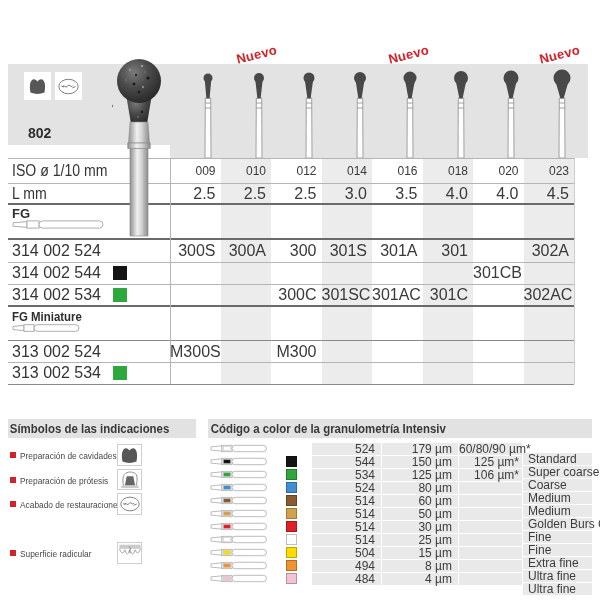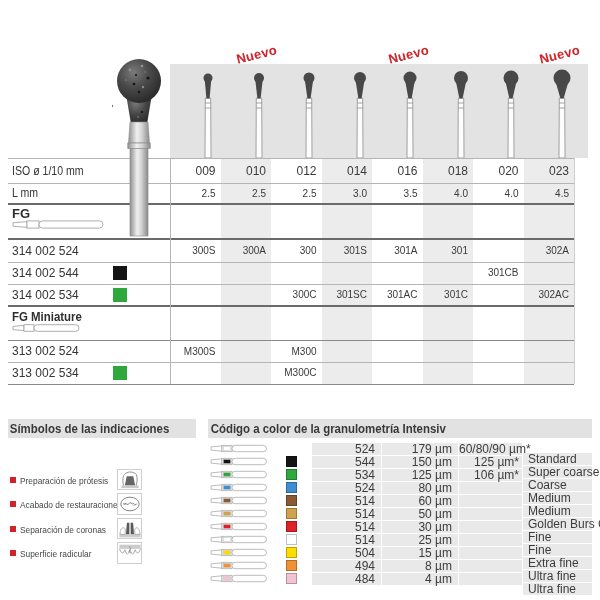--- a/index.html
+++ b/index.html
@@ -9,25 +9,25 @@
   
   .band-left{left:8px;top:64px;width:162px;height:81px;background:#e3e3e3;}
   .band-right{left:170px;top:64px;width:418px;height:94px;background:#e3e3e3;}
   .iconbox{position:absolute;background:#fff;display:flex;align-items:center;justify-content:center;}
   .model{position:absolute;left:20px;top:61px;font-size:14px;font-weight:bold;color:#2e2e2e;}
   
   .stripe{position:absolute;top:158px;height:226px;width:50.5px;background:#ececec;}
   .hline{position:absolute;left:8px;width:566px;}
   .vline{position:absolute;top:158px;height:226px;width:1px;background:#b5b5b5;}
   
-  .rowlabel{position:absolute;left:12px;font-size:12px;color:#353535;}
+  .rowlabel{position:absolute;left:12px;font-size:16px;color:#353535;}
   .seclabel{position:absolute;left:12px;font-size:13px;font-weight:bold;color:#2e2e2e;}
   .vrow{position:absolute;left:170px;width:404px;display:flex;}
   .vrow .c{width:50.5px;box-sizing:border-box;text-align:right;padding-right:5px;
-           font-size:10px;color:#3a3a3a;}
+           font-size:16px;color:#3a3a3a;}
   .sq{position:absolute;left:113px;width:14px;height:14px;}
   .mbur{position:absolute;top:68px;width:20px;height:90px;z-index:5;}
   .nuevo{position:absolute;z-index:7;font-size:13px;font-weight:bold;color:#d2232a;
          transform:rotate(-14deg);letter-spacing:.3px;}
   .cond{display:inline-block;transform:scaleX(.88);transform-origin:0 50%;white-space:nowrap;}
   
   .titlebar{position:absolute;top:419px;height:19px;background:#e2e2e2;font-size:13px;
             font-weight:bold;color:#383838;line-height:19px;}
   
   .sitem{position:absolute;left:8px;width:192px;height:24.5px;}
@@ -45,20 +45,35 @@
   .gb-code{left:104px;width:69px;text-align:right;padding-right:6px;}
   .gb-grain{left:174px;width:76px;text-align:right;padding-right:6px;}
   .gb-extra{left:251px;width:63px;text-align:right;padding-right:3px;}
   .gb-name{left:315px;width:69px;padding-left:5px;margin-top:10px;}
 </style>
 </head>
 <body>
 
 <div id="root">
 
+  <div class="abs band-left">
+    <div class="iconbox" style="left:16px;top:8px;width:27px;height:28px;">
+      <svg width="21" height="20" viewBox="0 0 24 20">
+        <path d="M4,17.5 C2.8,11 3.2,6 5.2,3.6 C7.4,1.2 9.8,2.4 12,4.8 C14.2,2.4 16.6,1.2 18.8,3.6 C20.8,6 21.2,11 20,17.5 C14.8,19.6 9.2,19.6 4,17.5 Z" fill="#575757"></path>
+      </svg>
+    </div>
+    <div class="iconbox" style="left:47px;top:8px;width:27px;height:28px;">
+      <svg width="23" height="19" viewBox="0 0 24 20">
+        <ellipse cx="12" cy="10" rx="10.2" ry="7.6" fill="#fff" stroke="#777" stroke-width="1"></ellipse>
+        <path d="M5.5,10.5 C7.5,7.5 9,12.5 11,9.5 C13,6.5 14.5,12 16.5,9" fill="none" stroke="#555" stroke-width="0.9"></path>
+        <path d="M4.5,9.5 L7,10.5 M16,11.5 L19.5,10" stroke="#555" stroke-width="0.8"></path>
+      </svg>
+    </div>
+    <div class="model">802</div>
+  </div>
   <div class="abs band-right"></div>
 
   <div class="stripe" style="left:220.5px"></div>
   <div class="stripe" style="left:321.5px"></div>
   <div class="stripe" style="left:422.5px"></div>
   <div class="stripe" style="left:523.5px"></div>
 
   <div class="hline" style="top:158px;height:1px;background:#b5b5b5"></div>
   <div class="hline" style="top:183px;height:1px;background:#b5b5b5"></div>
   <div class="hline" style="top:203px;height:2px;background:#6a6a6a"></div>
@@ -248,35 +263,34 @@
   <div class="vrow" style="top:341px;height:21px;line-height:21px">
     <div class="c">M300S</div>
     <div class="c"></div>
     <div class="c">M300</div>
     <div class="c"></div>
     <div class="c"></div>
     <div class="c"></div>
     <div class="c"></div>
     <div class="c"></div>
   </div>
-  <div class="vrow" style="top:362px;height:22px;line-height:22px">
-    <div class="c"></div>
-    <div class="c"></div>
-    <div class="c">M300C</div>
-    <div class="c"></div>
-    <div class="c"></div>
-    <div class="c"></div>
-    <div class="c"></div>
-    <div class="c"></div>
-  </div>
 
   <div class="titlebar" style="left:8px;width:188px;">
     <span class="cond" style="padding-left:2px">Símbolos de las indicaciones</span>
   </div>
 
+  <div class="sitem" style="top:443px">
+    <span class="bullet"></span>
+    <span class="slabel"><span class="cond">Preparación de cavidades</span></span>
+    <span class="sicon">
+      <svg width="21" height="18" viewBox="0 0 24 20">
+          <path d="M4,17.5 C2.8,11 3.2,6 5.2,3.6 C7.4,1.2 9.8,2.4 12,4.8 C14.2,2.4 16.6,1.2 18.8,3.6 C20.8,6 21.2,11 20,17.5 C14.8,19.6 9.2,19.6 4,17.5 Z" fill="#575757"></path>
+        </svg>
+    </span>
+  </div>
   <div class="sitem" style="top:467.5px">
     <span class="bullet"></span>
     <span class="slabel"><span class="cond">Preparación de prótesis</span></span>
     <span class="sicon">
       <svg width="22" height="19" viewBox="0 0 24 20">
         <path d="M5,17 C3.6,11 4,5.6 7,3.4 C11,0.8 16,1.6 19,4.6 C20.4,8 19.8,13 18.6,17" fill="none" stroke="#8a8a8a" stroke-width="1"></path>
         <polygon points="8.4,6.4 15.6,6.4 17.6,16.6 6.4,16.6" fill="#666"></polygon>
         <rect x="2.5" y="16.6" width="19" height="2.8" fill="#cbcbcb"></rect>
       </svg>
     </span>
@@ -285,33 +299,20 @@
     <span class="bullet"></span>
     <span class="slabel"><span class="cond">Acabado de restauraciones</span></span>
     <span class="sicon">
       <svg width="22" height="18" viewBox="0 0 24 20">
         <ellipse cx="12" cy="10" rx="10.2" ry="7.6" fill="#fff" stroke="#777" stroke-width="1"></ellipse>
         <path d="M5.5,10.5 C7.5,7.5 9,12.5 11,9.5 C13,6.5 14.5,12 16.5,9" fill="none" stroke="#555" stroke-width="0.9"></path>
         <path d="M4.5,9.5 L7,10.5 M16,11.5 L19.5,10" stroke="#555" stroke-width="0.8"></path>
       </svg>
     </span>
   </div>
-  <div class="sitem" style="top:516.5px">
-    <span class="bullet"></span>
-    <span class="slabel"><span class="cond">Separación de coronas</span></span>
-    <span class="sicon">
-      <svg width="22" height="19" viewBox="0 0 24 20">
-        <rect x="0.5" y="16.4" width="23" height="3.2" fill="#cbcbcb"></rect>
-        <path d="M1,16.4 C1.6,9.6 4.4,7.6 6.8,10.4 L6.8,16.4 Z" fill="#fff" stroke="#9a9a9a" stroke-width="0.8"></path>
-        <path d="M23,16.4 C22.4,9.6 19.6,7.6 17.2,10.4 L17.2,16.4 Z" fill="#fff" stroke="#9a9a9a" stroke-width="0.8"></path>
-        <polygon points="8.6,3.6 11.3,3.6 11.3,16.4 7.6,16.4" fill="#5a5a5a"></polygon>
-        <polygon points="12.7,3.6 15.4,3.6 16.4,16.4 12.7,16.4" fill="#5a5a5a"></polygon>
-      </svg>
-    </span>
-  </div>
   <div class="sitem" style="top:541px">
     <span class="bullet"></span>
     <span class="slabel"><span class="cond">Superficie radicular</span></span>
     <span class="sicon">
       <svg width="22" height="19" viewBox="0 0 24 20">
         <rect x="0.5" y="1.5" width="23" height="4.5" fill="#cbcbcb"></rect>
         <path d="M0.5,6 Q3.5,14.5 6.5,7 Q9,16.5 12,7 Q15,16.5 17.5,7 Q20.5,14.5 23.5,6" fill="none" stroke="#9a9a9a" stroke-width="0.9"></path>
         <path d="M11.2,3.5 l1.6,2.5 l-2,2.5 l2,2.5" fill="none" stroke="#777" stroke-width="0.8"></path>
       </svg>
     </span>

